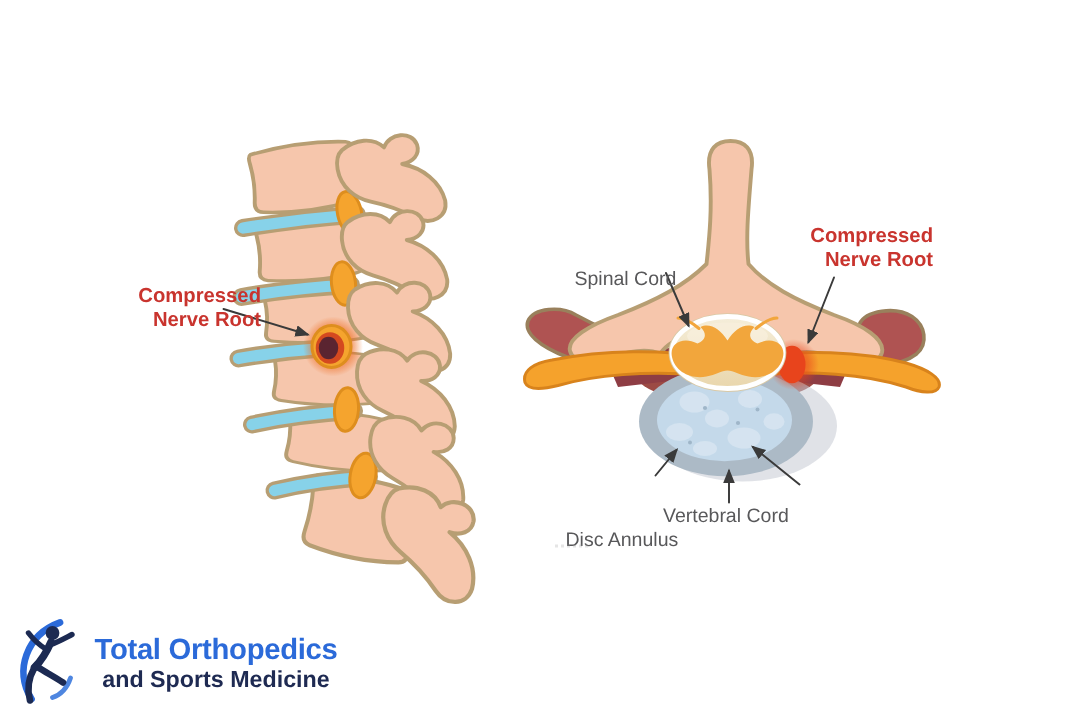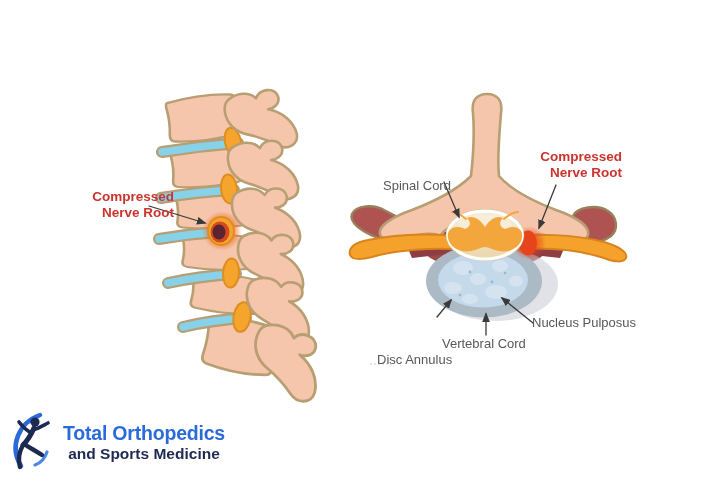--- a/index.html
+++ b/index.html
@@ -196,21 +196,20 @@
   <div class="lbl lbl-red" id="lbl-compressed-left">Compressed Nerve Root</div>
 
   <div class="lbl lbl-gray" id="lbl-spinal-cord">Spinal Cord</div>
 
   <div class="lbl lbl-red" id="lbl-compressed-right">Compressed Nerve Root</div>
 
   <div class="lbl lbl-gray" id="lbl-disc-annulus">Disc Annulus</div>
 
   <div class="lbl lbl-gray" id="lbl-vertebral-body">Vertebral Cord</div>
 
-  <div class="lbl lbl-gray" id="lbl-nucleus-pulposus">Nucleus Pulposus</div>
 
   <div id="artifact"></div>
 
   <div id="logo">
     <svg width="46" height="62" viewBox="0 0 46 62">
       <path d="M 34,5 C 12,13 3,37 15,56" fill="none" stroke="#2b6ad9" stroke-width="4.5" stroke-linecap="round"></path>
       <path d="M 29,55 C 35,53 39,48 41,42" fill="none" stroke="#4e86e0" stroke-width="3.2" stroke-linecap="round"></path>
       <g stroke="#1c2a52" fill="none" stroke-linecap="round">
         <circle cx="29" cy="12" r="4.6" fill="#1c2a52" stroke="none"></circle>
         <path d="M 28,18 C 25,25 22,30 17,35" stroke-width="5"></path>

